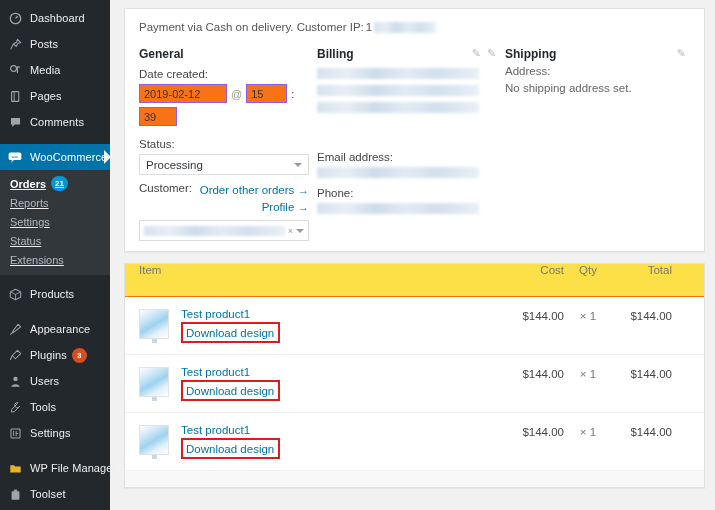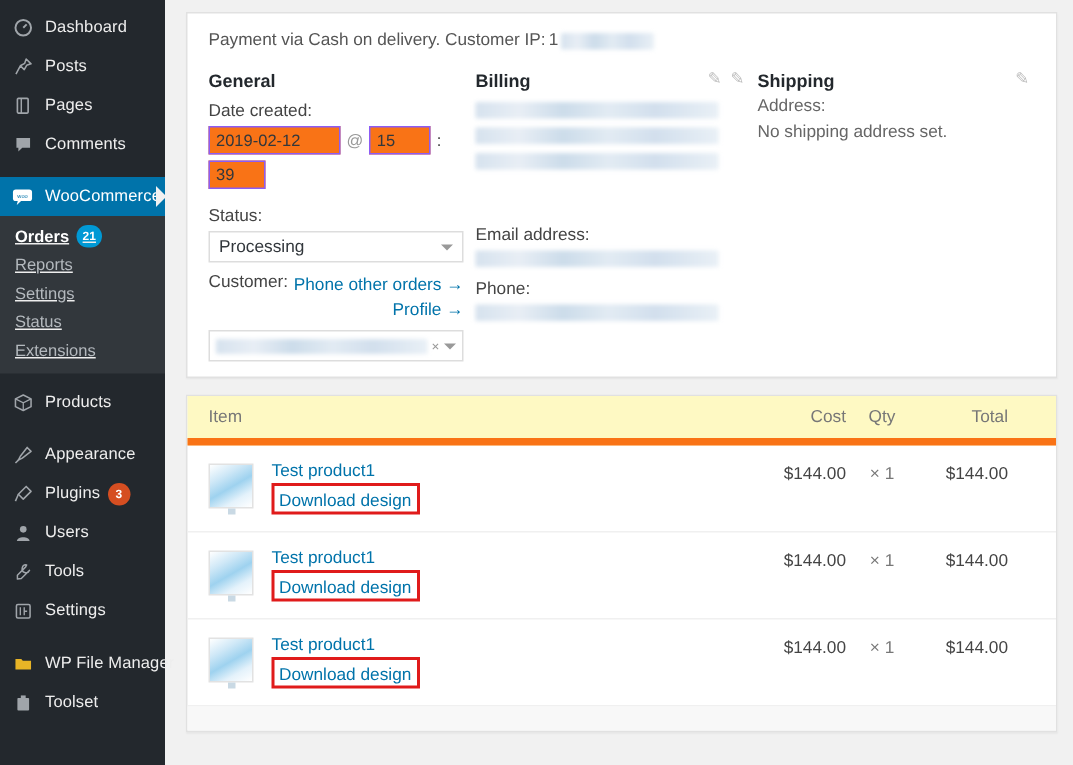--- a/index.html
+++ b/index.html
@@ -201,24 +201,24 @@
   .ship-sub { font-size: 11.5px; color: #666; line-height: 1.45; }
 
   .email-block { margin-top: 38px; }
   .sm-label { font-size: 11.5px; color: #444; margin-bottom: 4px; }
   .email-block .blur, .phone-block .blur { width: 100%; height: 11px; }
   .phone-block { margin-top: 9px; }
 
   
   .card.items { padding: 0; }
   .items-head {
-    display: flex; align-items: center;
+    display: flex; align-items: flex-start;
     height: 33px;
-    background: #fef9c3;
-    border-bottom: 5px solid #f97316;
+    background: #fde047;
+    border-bottom: 1px solid #f97316;
     font-size: 11.5px;
     color: #777;
     padding: 0 14px;
   }
   .th-item { flex: 1; }
   .th-cost { width: 70px; text-align: right; }
   .th-qty  { width: 48px; text-align: center; }
   .th-total{ width: 78px; text-align: right; padding-right: 18px; }
 
   .item-row {
@@ -283,20 +283,29 @@
 
     <div class="menu-item">
       <span class="mi-icon">
         <svg width="13" height="13" viewBox="0 0 20 20">
             <path d="M13 2 L18 7 L13.5 8.5 L11 13 L7 9 L11.5 6.5 Z M7 9 L2.5 17.5" stroke="currentColor" stroke-width="1.6" fill="none" stroke-linejoin="round"></path>
           </svg>
       </span>
       <span class="mi-label">Posts</span>
     </div>
 
+    <div class="menu-item">
+      <span class="mi-icon">
+        <svg width="13" height="13" viewBox="0 0 20 20">
+            <circle cx="7" cy="7" r="4.5" fill="none" stroke="currentColor" stroke-width="1.8"></circle>
+            <path d="M13 4 L13 14 M13 4 L17 5" stroke="currentColor" stroke-width="1.8" fill="none"></path>
+          </svg>
+      </span>
+      <span class="mi-label">Media</span>
+    </div>
 
     <div class="menu-item">
       <span class="mi-icon">
         <svg width="13" height="13" viewBox="0 0 20 20">
             <rect x="4" y="2.5" width="11" height="15" rx="1" fill="none" stroke="currentColor" stroke-width="1.7"></rect>
             <path d="M8 2.5 L8 17.5" stroke="currentColor" stroke-width="1.5"></path>
           </svg>
       </span>
       <span class="mi-label">Pages</span>
     </div>
@@ -456,21 +465,21 @@
 
           <div class="field-label">Status:</div>
           <div class="select">
             <span>Processing</span>
             <span class="caret"></span>
           </div>
 
           <div class="cust-row">
             <div class="field-label">Customer:</div>
             <div class="cust-links">
-              <a class="lnk">Phone other orders →</a>
+              <a class="lnk">Order other orders →</a>
               <a class="lnk">Profile →</a>
             </div>
           </div>
 
           <div class="select2">
             <span class="blur"></span>
             <span class="s2-x">×</span>
             <span class="caret"></span>
           </div>
         </div>

